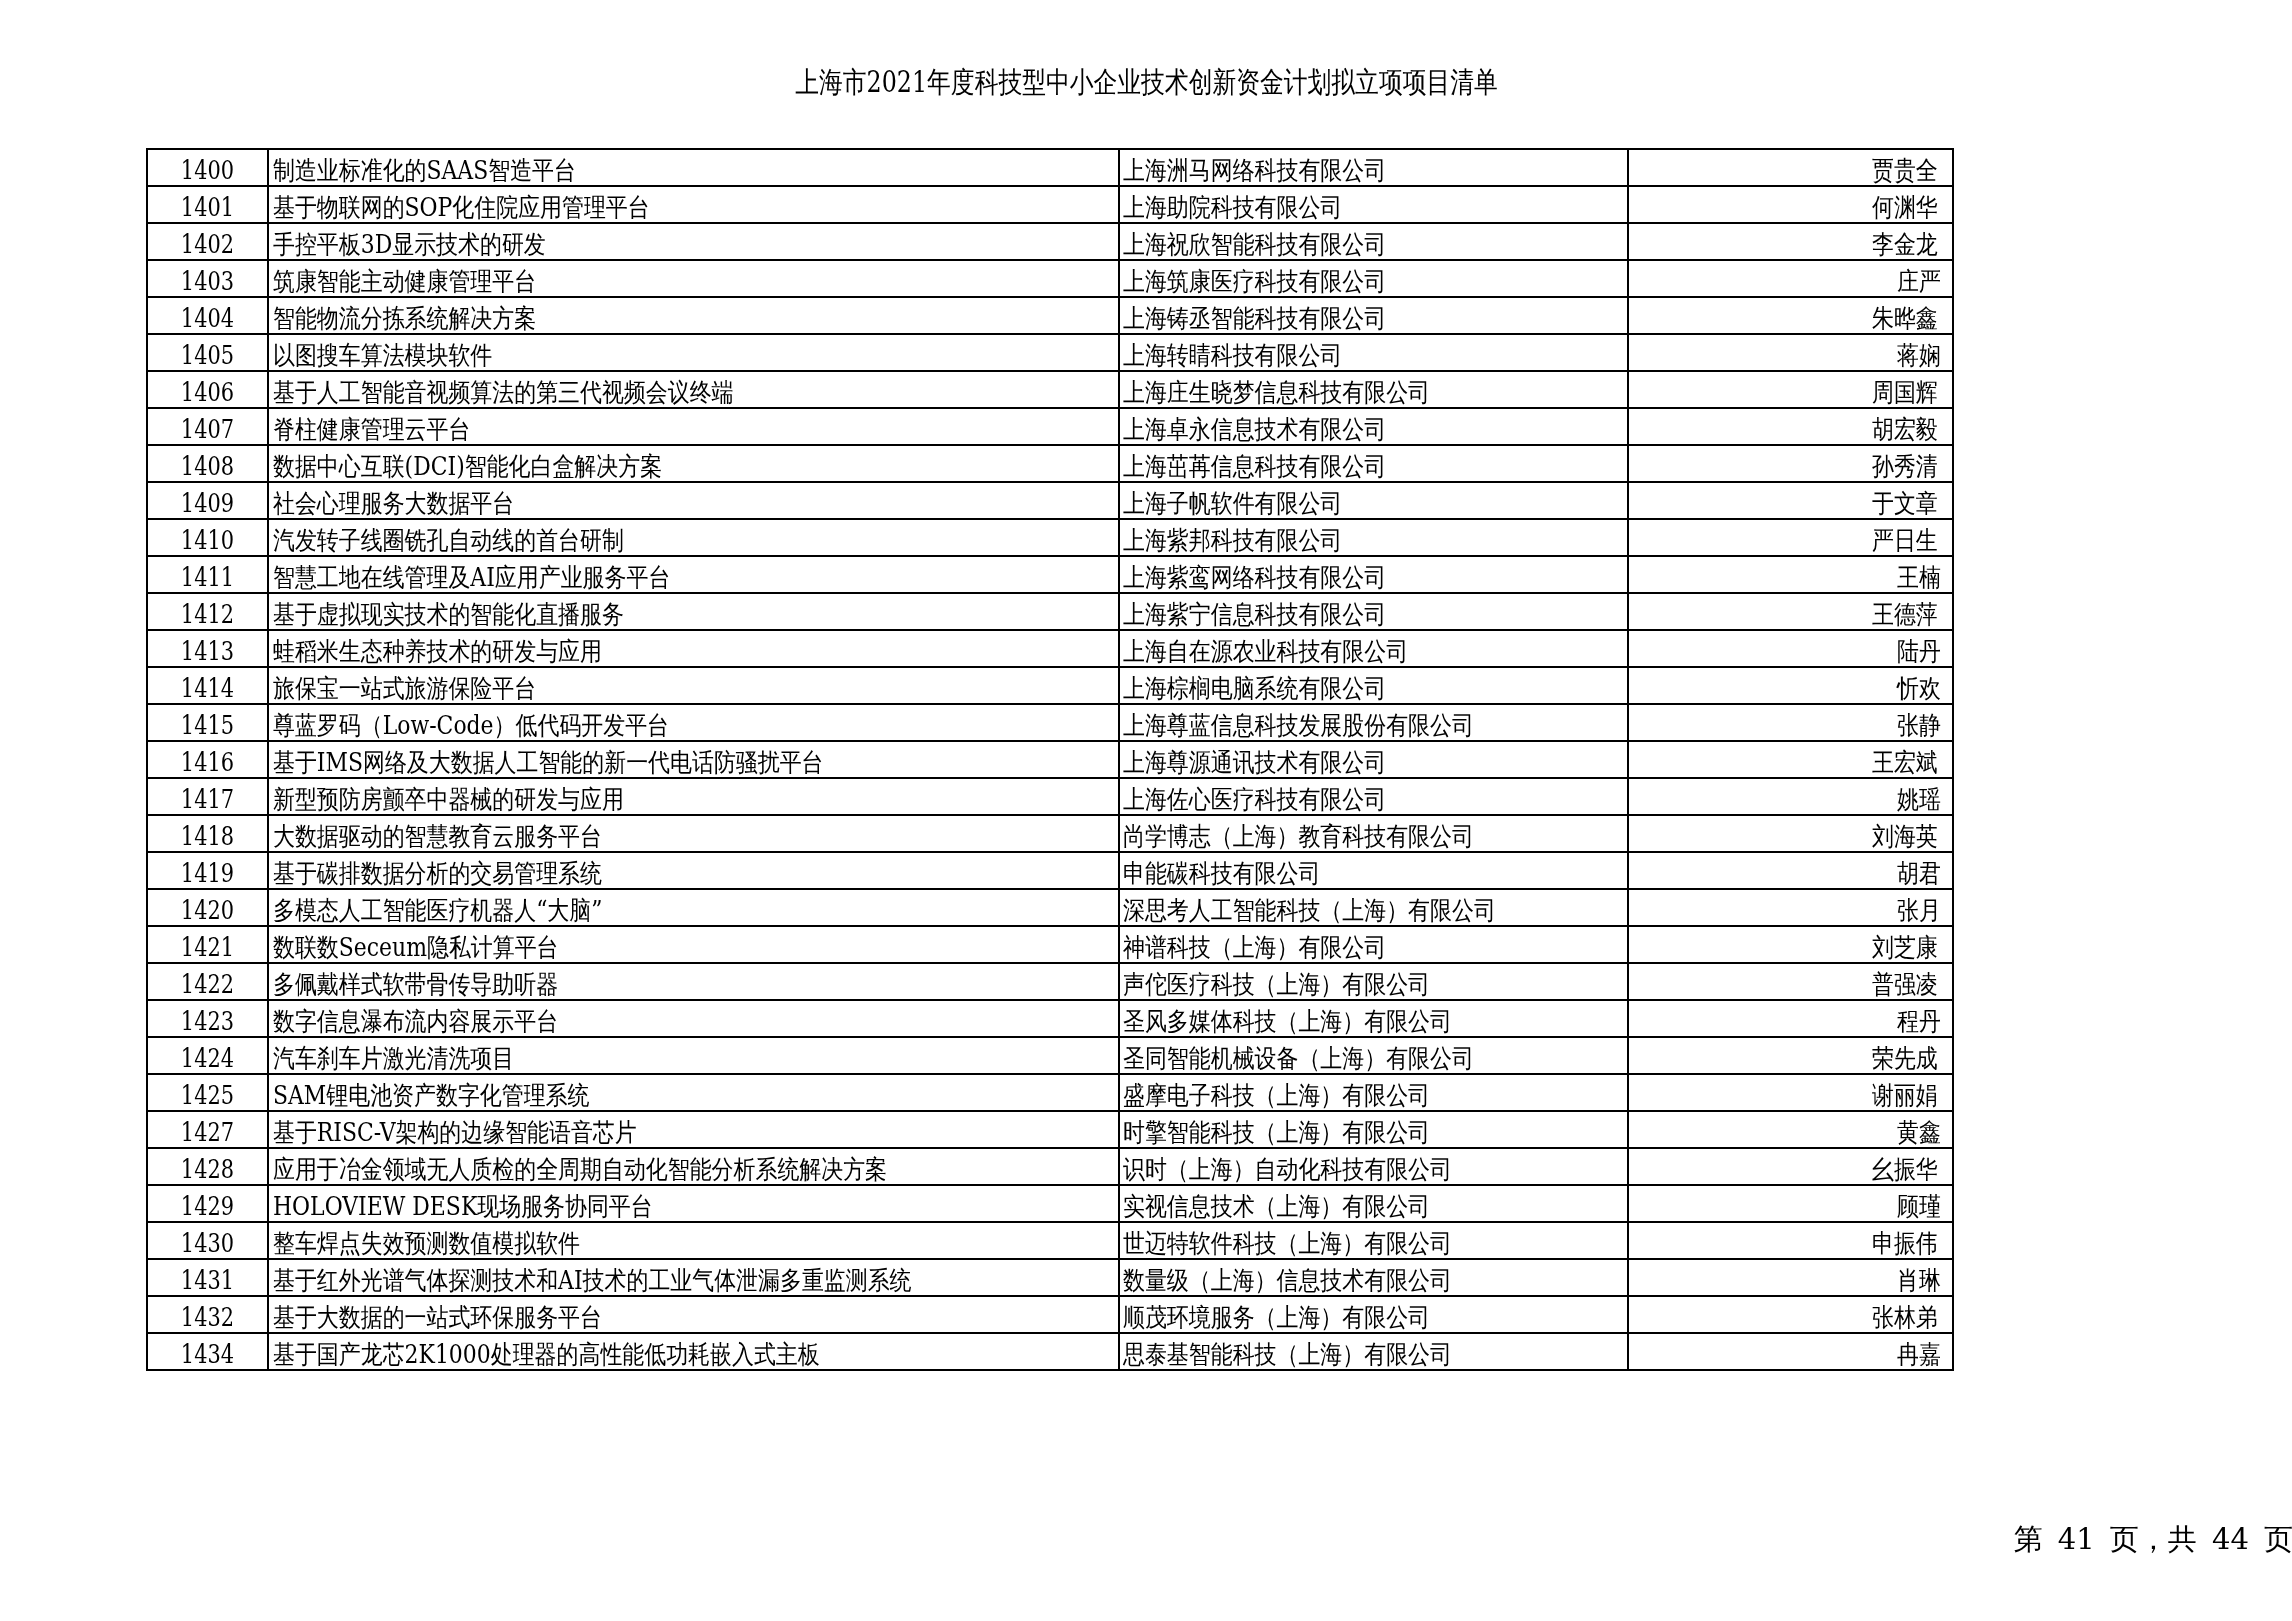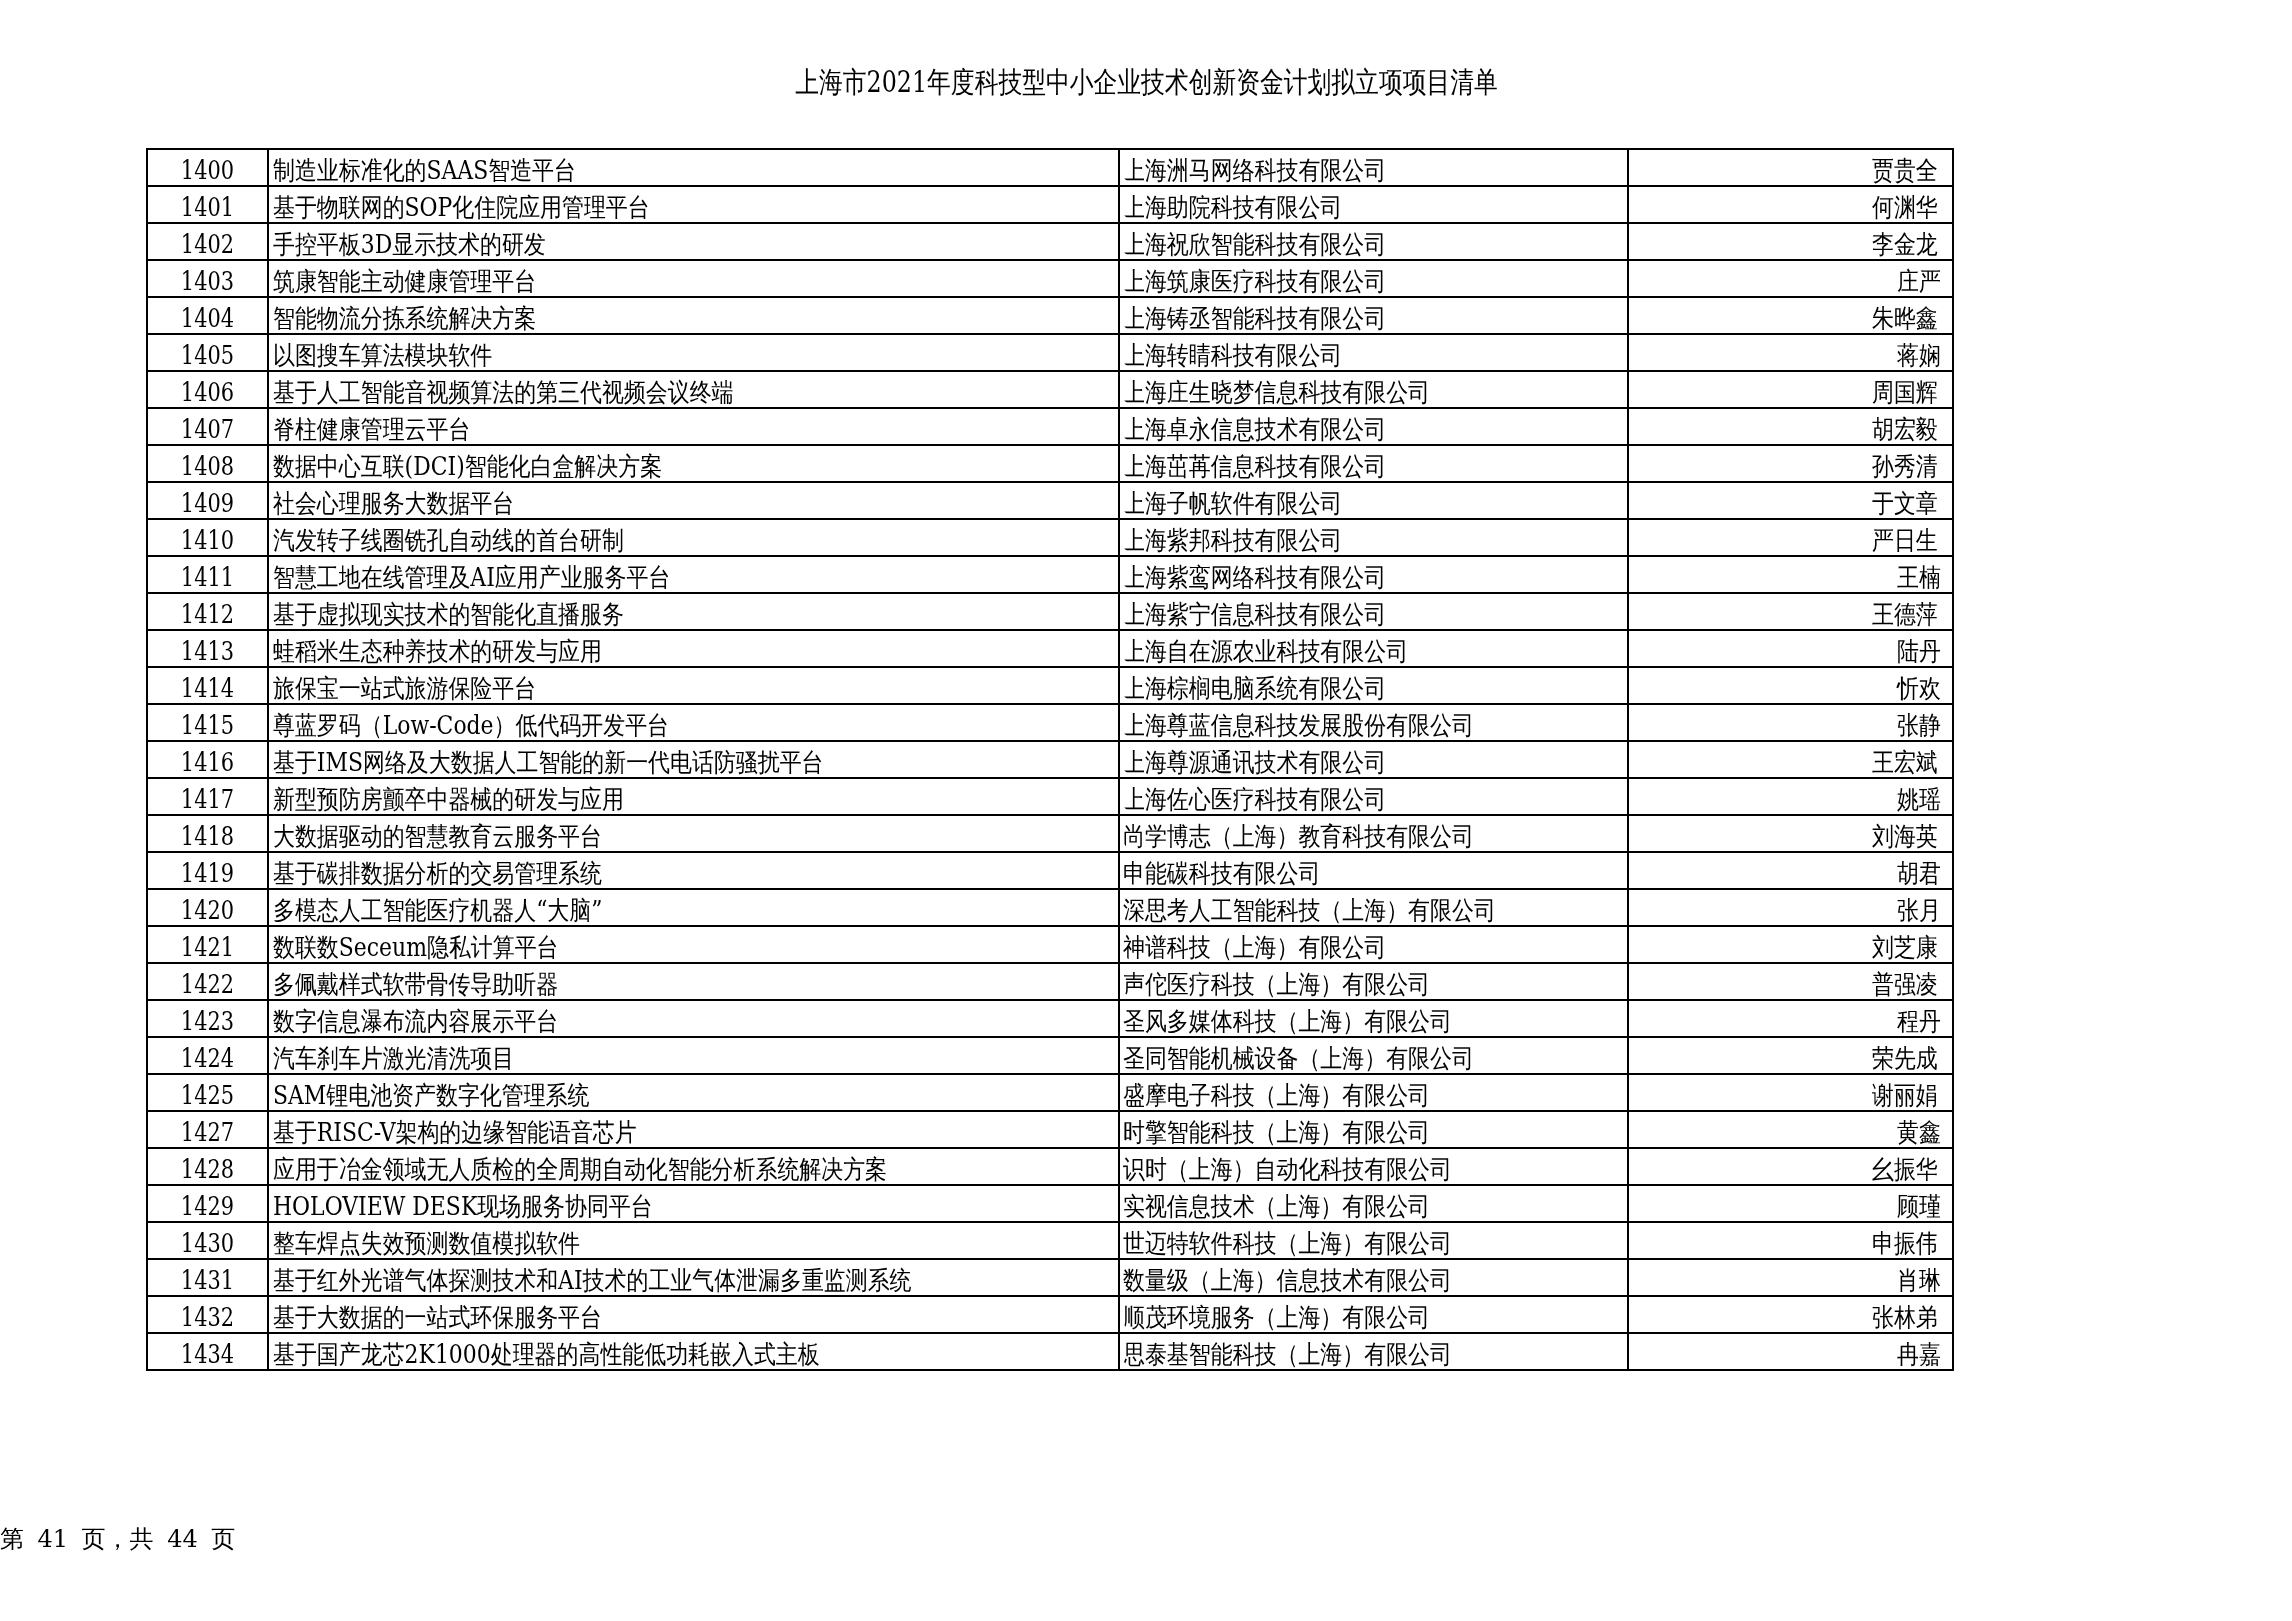--- a/index.html
+++ b/index.html
@@ -53,36 +53,36 @@
     }
     td.col-no {
       text-align: center;
       width: 111px;
     }
     td.col-no span {
       display: inline-block;
       transform: scaleX(0.82);
     }
     td.col-project { width: 841px; border-radius: 15px; }
-    td.col-company { width: 500px; border-radius: 17px; }
+    td.col-company { width: 500px; }
     td.col-contact { width: 315px; text-align: right; }
     td.col-project span,
     td.col-company span,
     td.col-contact span {
       display: inline-block;
       transform: scaleX(0.86);
       transform-origin: left center;
     }
     .page-footer {
       position: absolute;
       top: 1522px;
       left: 0;
       width: 2293px;
-      text-align: left;
-      font-size: 24px;
+      text-align: right;
+      font-size: 29px;
       line-height: 35px;
       word-spacing: 5.9px;
     }
   </style>
 </head>
 <body>
 
 <div class="page-title">上海市2021年度科技型中小企业技术创新资金计划拟立项项目清单</div>
 
 <div class="table-wrap">

